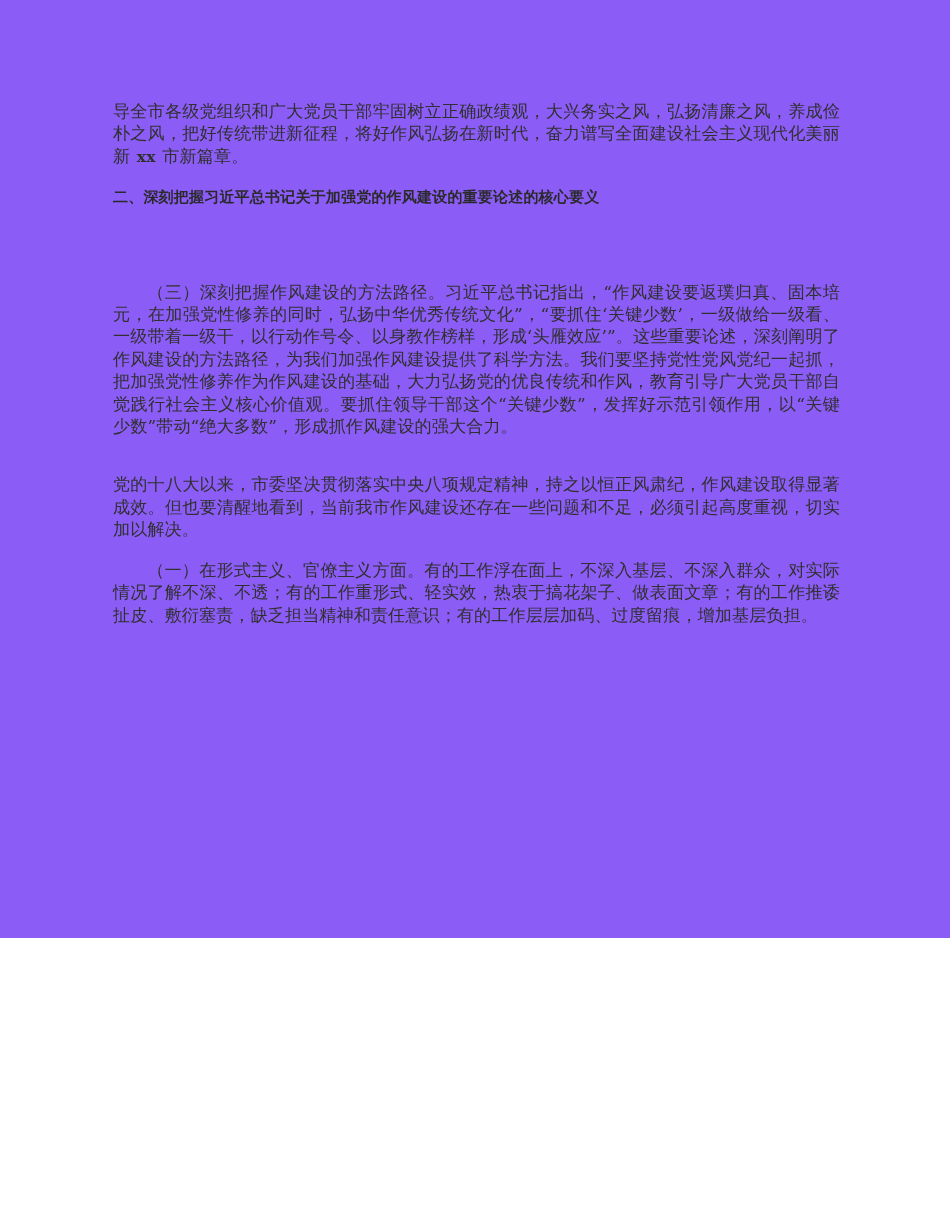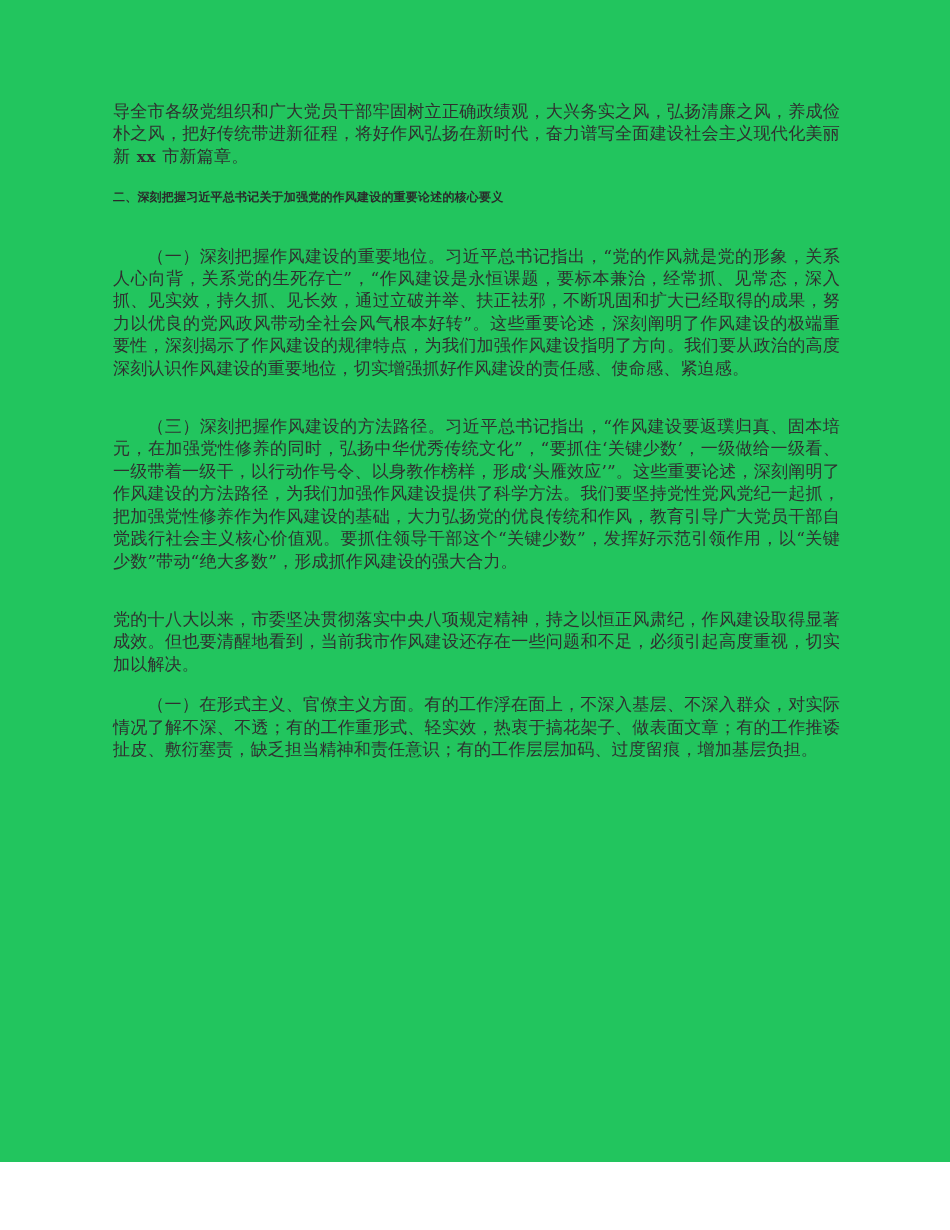--- a/index.html
+++ b/index.html
@@ -9,22 +9,22 @@
     background: #ffffff;
   }
   body {
     font-family: "DejaVu Serif", "Liberation Serif", serif;
     color: #2e2e2e;
     -webkit-font-smoothing: antialiased;
   }
   .page {
     position: relative;
     width: 950px;
-    height: 1162px;
-    background: #22c55e;
+    height: 938px;
+    background: #8b5cf6;
     overflow: hidden;
     box-sizing: border-box;
   }
   .doc-body {
     position: absolute;
     left: 113px;
     top: 100px;
     width: 727px;
   }
   .para {
@@ -40,21 +40,21 @@
   
   .para.indent {
     text-indent: 2em;
   }
   .para.noindent {
     text-indent: 0;
   }
   
   .heading {
     margin: 0;
-    font-size: 12px;
+    font-size: 15px;
     line-height: 22.4px;
     text-indent: 0;
     color: #2a2a2a;
     letter-spacing: 0.2px;
   }
   .gap-md { height: 18px; }
 
   .latin {
     font-family: "DejaVu Serif", "Liberation Serif", serif;
     font-weight: 700;
@@ -73,21 +73,20 @@
 
     <div class="gap-md"></div>
 
     <h2 class="heading">二、深刻把握习近平总书记关于加强党的作风建设的重要论述的核心要义</h2>
 
     <div class="gap-md"></div>
 
 
     <div class="gap-md"></div>
 
-    <p class="para indent">（一）深刻把握作风建设的重要地位。习近平总书记指出，“党的作风就是党的形象，关系人心向背，关系党的生死存亡”，“作风建设是永恒课题，要标本兼治，经常抓、见常态，深入抓、见实效，持久抓、见长效，通过立破并举、扶正祛邪，不断巩固和扩大已经取得的成果，努力以优良的党风政风带动全社会风气根本好转”。这些重要论述，深刻阐明了作风建设的极端重要性，深刻揭示了作风建设的规律特点，为我们加强作风建设指明了方向。我们要从政治的高度深刻认识作风建设的重要地位，切实增强抓好作风建设的责任感、使命感、紧迫感。</p>
 
     <div class="gap-md"></div>
 
 
     <div class="gap-md"></div>
 
     <p class="para indent">（三）深刻把握作风建设的方法路径。习近平总书记指出，“作风建设要返璞归真、固本培元，在加强党性修养的同时，弘扬中华优秀传统文化”，“要抓住‘关键少数’，一级做给一级看、一级带着一级干，以行动作号令、以身教作榜样，形成‘头雁效应’”。这些重要论述，深刻阐明了作风建设的方法路径，为我们加强作风建设提供了科学方法。我们要坚持党性党风党纪一起抓，把加强党性修养作为作风建设的基础，大力弘扬党的优良传统和作风，教育引导广大党员干部自觉践行社会主义核心价值观。要抓住领导干部这个“关键少数”，发挥好示范引领作用，以“关键少数”带动“绝大多数”，形成抓作风建设的强大合力。</p>
 
     <div class="gap-md"></div>
 

